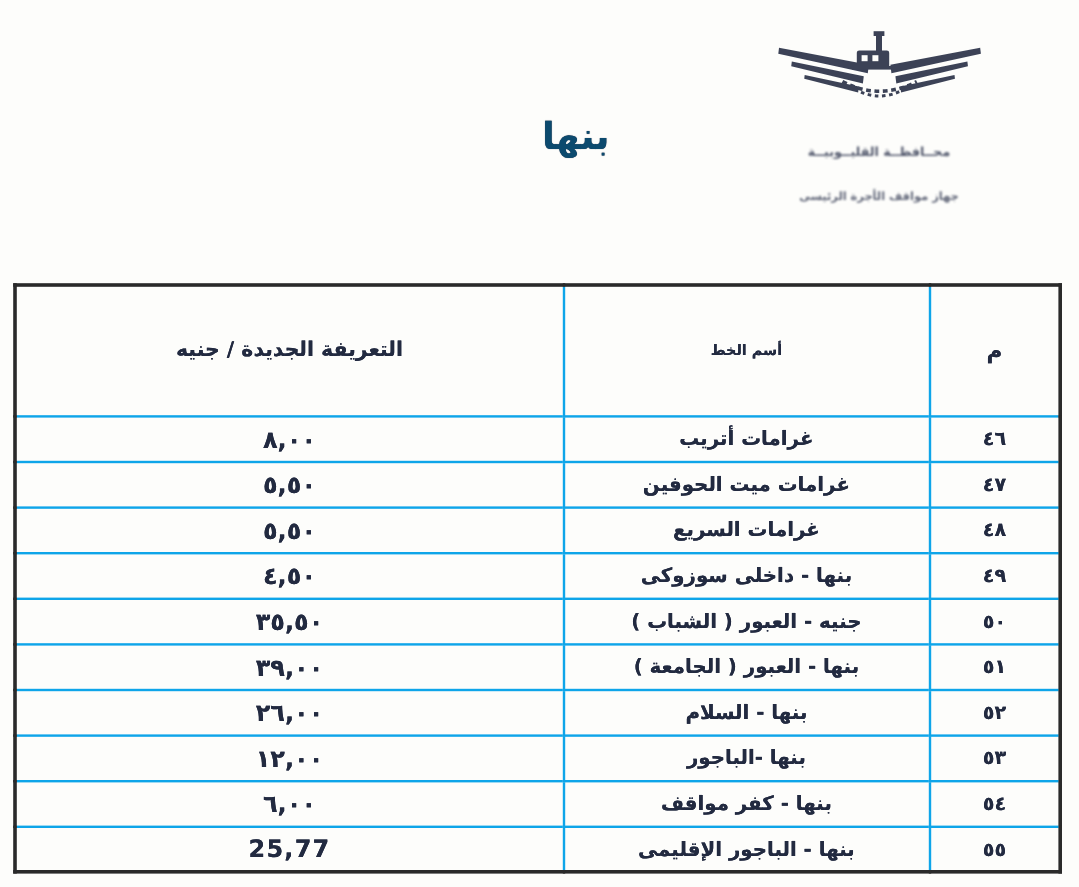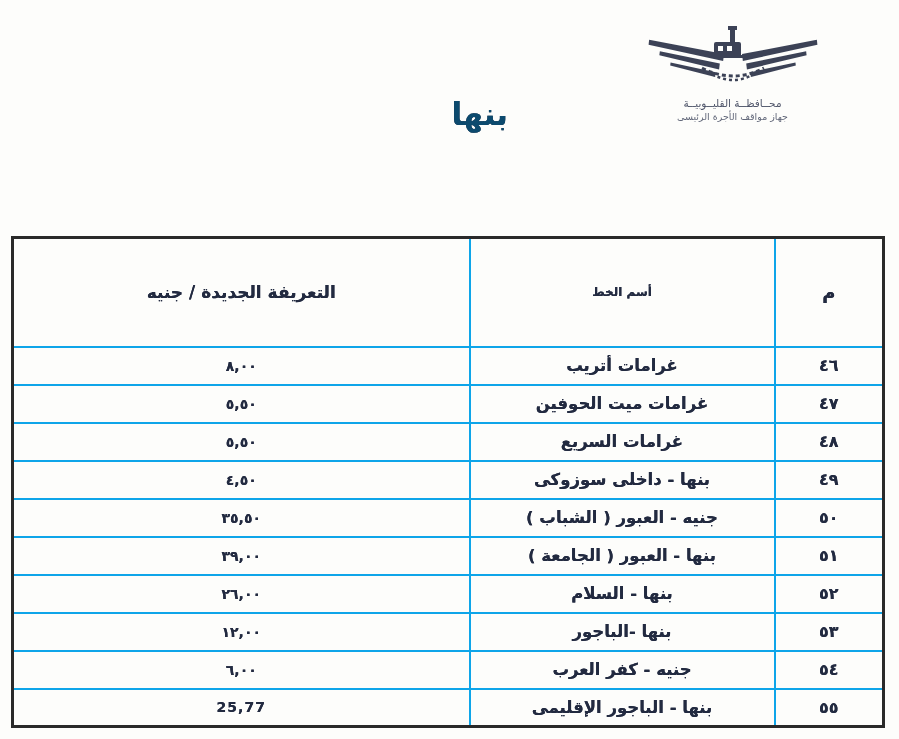--- a/index.html
+++ b/index.html
@@ -23,27 +23,28 @@
     direction: rtl;
   }
   .emblem-svg {
     display: block;
     margin: 0 auto;
     filter: blur(0.3px);
     opacity: 0.92;
   }
   .org-line {
     font-size: 10.5px;
-    font-weight: normal;
+    font-weight: bold;
     line-height: 14px;
     color: #3a4158;
     letter-spacing: 1px;
     filter: blur(0.7px);
     opacity: 0.88;
     white-space: nowrap;
+    margin-top: 24px;
   }
   .org-line.second { font-size: 9.5px; opacity: 0.8; }
 
   
   .page-title {
     position: absolute;
     top: 96px;
     left: 398px;
     width: 110px;
     text-align: right;
@@ -85,21 +86,21 @@
   col.c-num  { width: 109px; }
   col.c-line { width: 305px; }
   col.c-fare { width: 457px; }
 
   th.h-num  { font-size: 18px; }
   th.h-line { font-size: 12px; }
   th.h-fare { font-size: 17px; }
 
   td.num-cell  { font-size: 16px; letter-spacing: 2px; margin-left: 20px; }
   td.line-cell { font-size: 16.5px; }
-  td.fare-cell { font-size: 14px; letter-spacing: 1px; }
+  td.fare-cell { font-size: 20px; letter-spacing: 1px; }
 </style>
 </head>
 <body>
 
 <div class="letterhead">
   <svg class="emblem-svg" width="190" height="72" viewBox="0 0 190 72" aria-hidden="true">
     <g fill="#2c3349">
 
       <g transform="translate(104,30) rotate(-7)">
         <path d="M0,0 L76,-5 L76,0 L0,7 Z"></path>
@@ -182,21 +183,21 @@
         <td class="line-cell">بنها - السلام</td>
         <td class="fare-cell">٢٦,٠٠</td>
       </tr>
       <tr>
         <td class="num-cell">٥٣</td>
         <td class="line-cell">بنها -الباجور</td>
         <td class="fare-cell">١٢,٠٠</td>
       </tr>
       <tr>
         <td class="num-cell">٥٤</td>
-        <td class="line-cell">جنيه - كفر العرب</td>
+        <td class="line-cell">بنها - كفر مواقف</td>
         <td class="fare-cell">٦,٠٠</td>
       </tr>
       <tr>
         <td class="num-cell">٥٥</td>
         <td class="line-cell">بنها - الباجور الإقليمى</td>
         <td class="fare-cell">25,77</td>
       </tr>
     </tbody>
   </table>
 </div>

